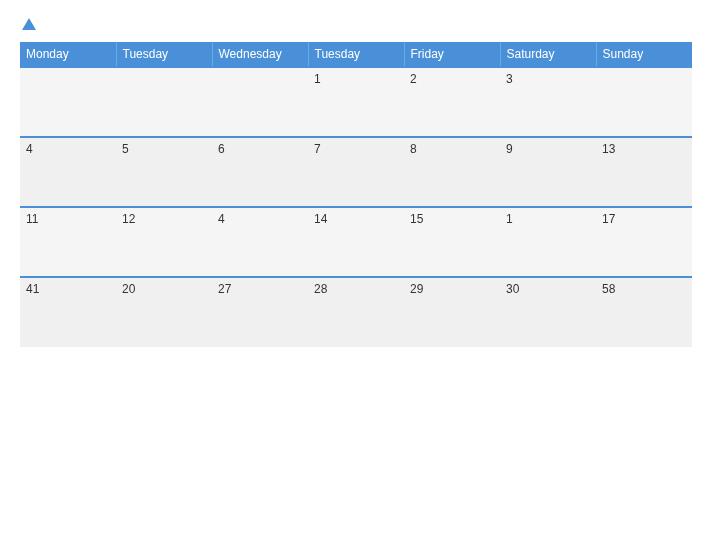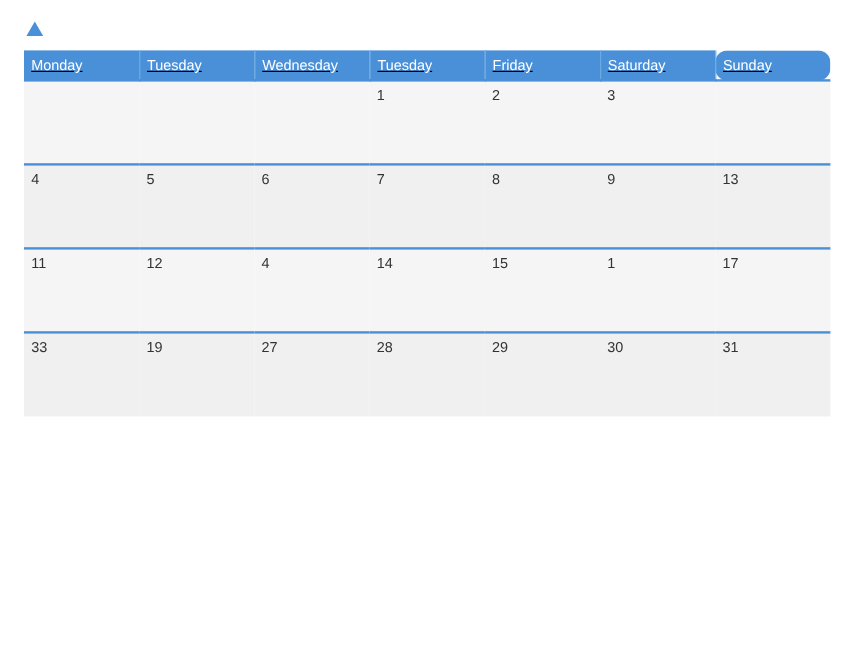--- a/index.html
+++ b/index.html
@@ -69,33 +69,31 @@
       text-align: right;
       min-width: 80px;
     }
     
     .calendar {
       width: 100%;
       border-collapse: collapse;
     }
     .calendar thead tr {
       background: #4a90d9;
-      text-decoration: underline;
     }
     .calendar thead th {
       color: #fff;
       font-size: 12px;
       font-weight: normal;
       padding: 5px 6px;
       text-align: left;
       border-right: 1px solid #6aaae0;
     }
     .calendar thead th:last-child {
       border-right: none;
-      border-radius: 10px;
     }
     .calendar tbody tr {
       border-top: 2px solid #4a90d9;
     }
     .calendar tbody td {
       width: calc(100% / 7);
       height: 70px;
       vertical-align: top;
       padding: 4px 6px;
       font-size: 12px;
@@ -211,36 +209,36 @@
           </td>
           <td>
             <span class="day-num">1</span>
           </td>
           <td>
             <span class="day-num">17</span>
           </td>
         </tr>
         <tr>
           <td>
-            <span class="day-num">33</span>
-          </td>
-          <td>
-            <span class="day-num">19</span>
+            <span class="day-num">41</span>
+          </td>
+          <td>
+            <span class="day-num">20</span>
           </td>
           <td>
             <span class="day-num">27</span>
           </td>
           <td>
             <span class="day-num">28</span>
           </td>
           <td>
             <span class="day-num">29</span>
           </td>
           <td>
             <span class="day-num">30</span>
           </td>
           <td>
-            <span class="day-num">31</span>
+            <span class="day-num">58</span>
           </td>
         </tr>
       </tbody>
   </table>
 </div>
 
 </body></html>

